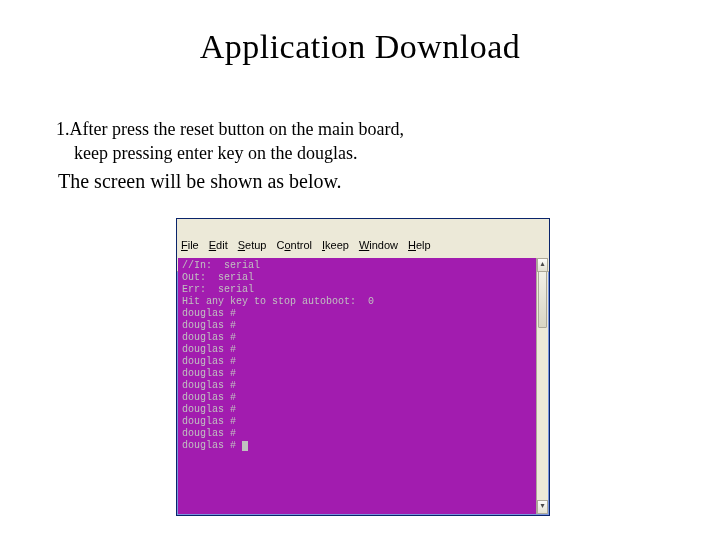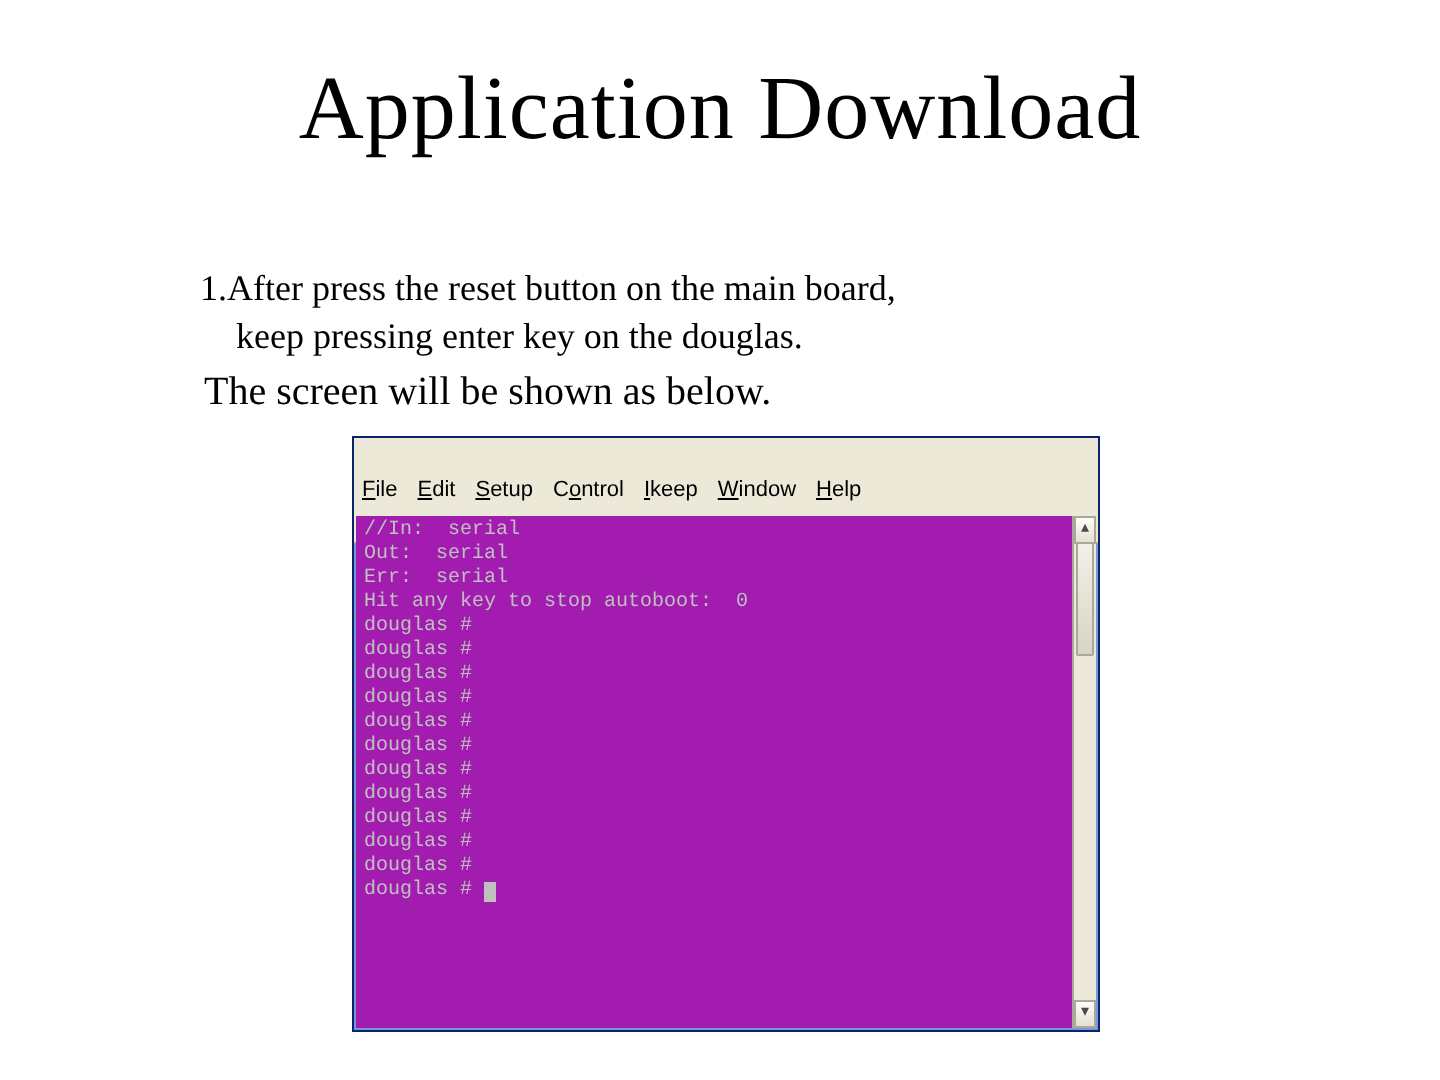--- a/index.html
+++ b/index.html
@@ -15,30 +15,29 @@
     position: relative;
     width: 720px;
     height: 540px;
   }
   .title {
     position: absolute;
     top: 28px;
     left: 0;
     width: 720px;
     text-align: center;
-    font-size: 45px;
+    font-size: 34px;
     letter-spacing: 0.5px;
   }
   .body-text {
     position: absolute;
-    top: 132px;
+    top: 117px;
     left: 56px;
     font-size: 18px;
     line-height: 1.35;
-    margin-left: 44px;
   }
   .body-text .l2 { padding-left: 18px; }
   .body-text .l3 { font-size: 20px; padding-left: 2px; margin-top: 2px; }
 
   
   .win {
     position: absolute;
     top: 218px;
     left: 176px;
     width: 372px;

